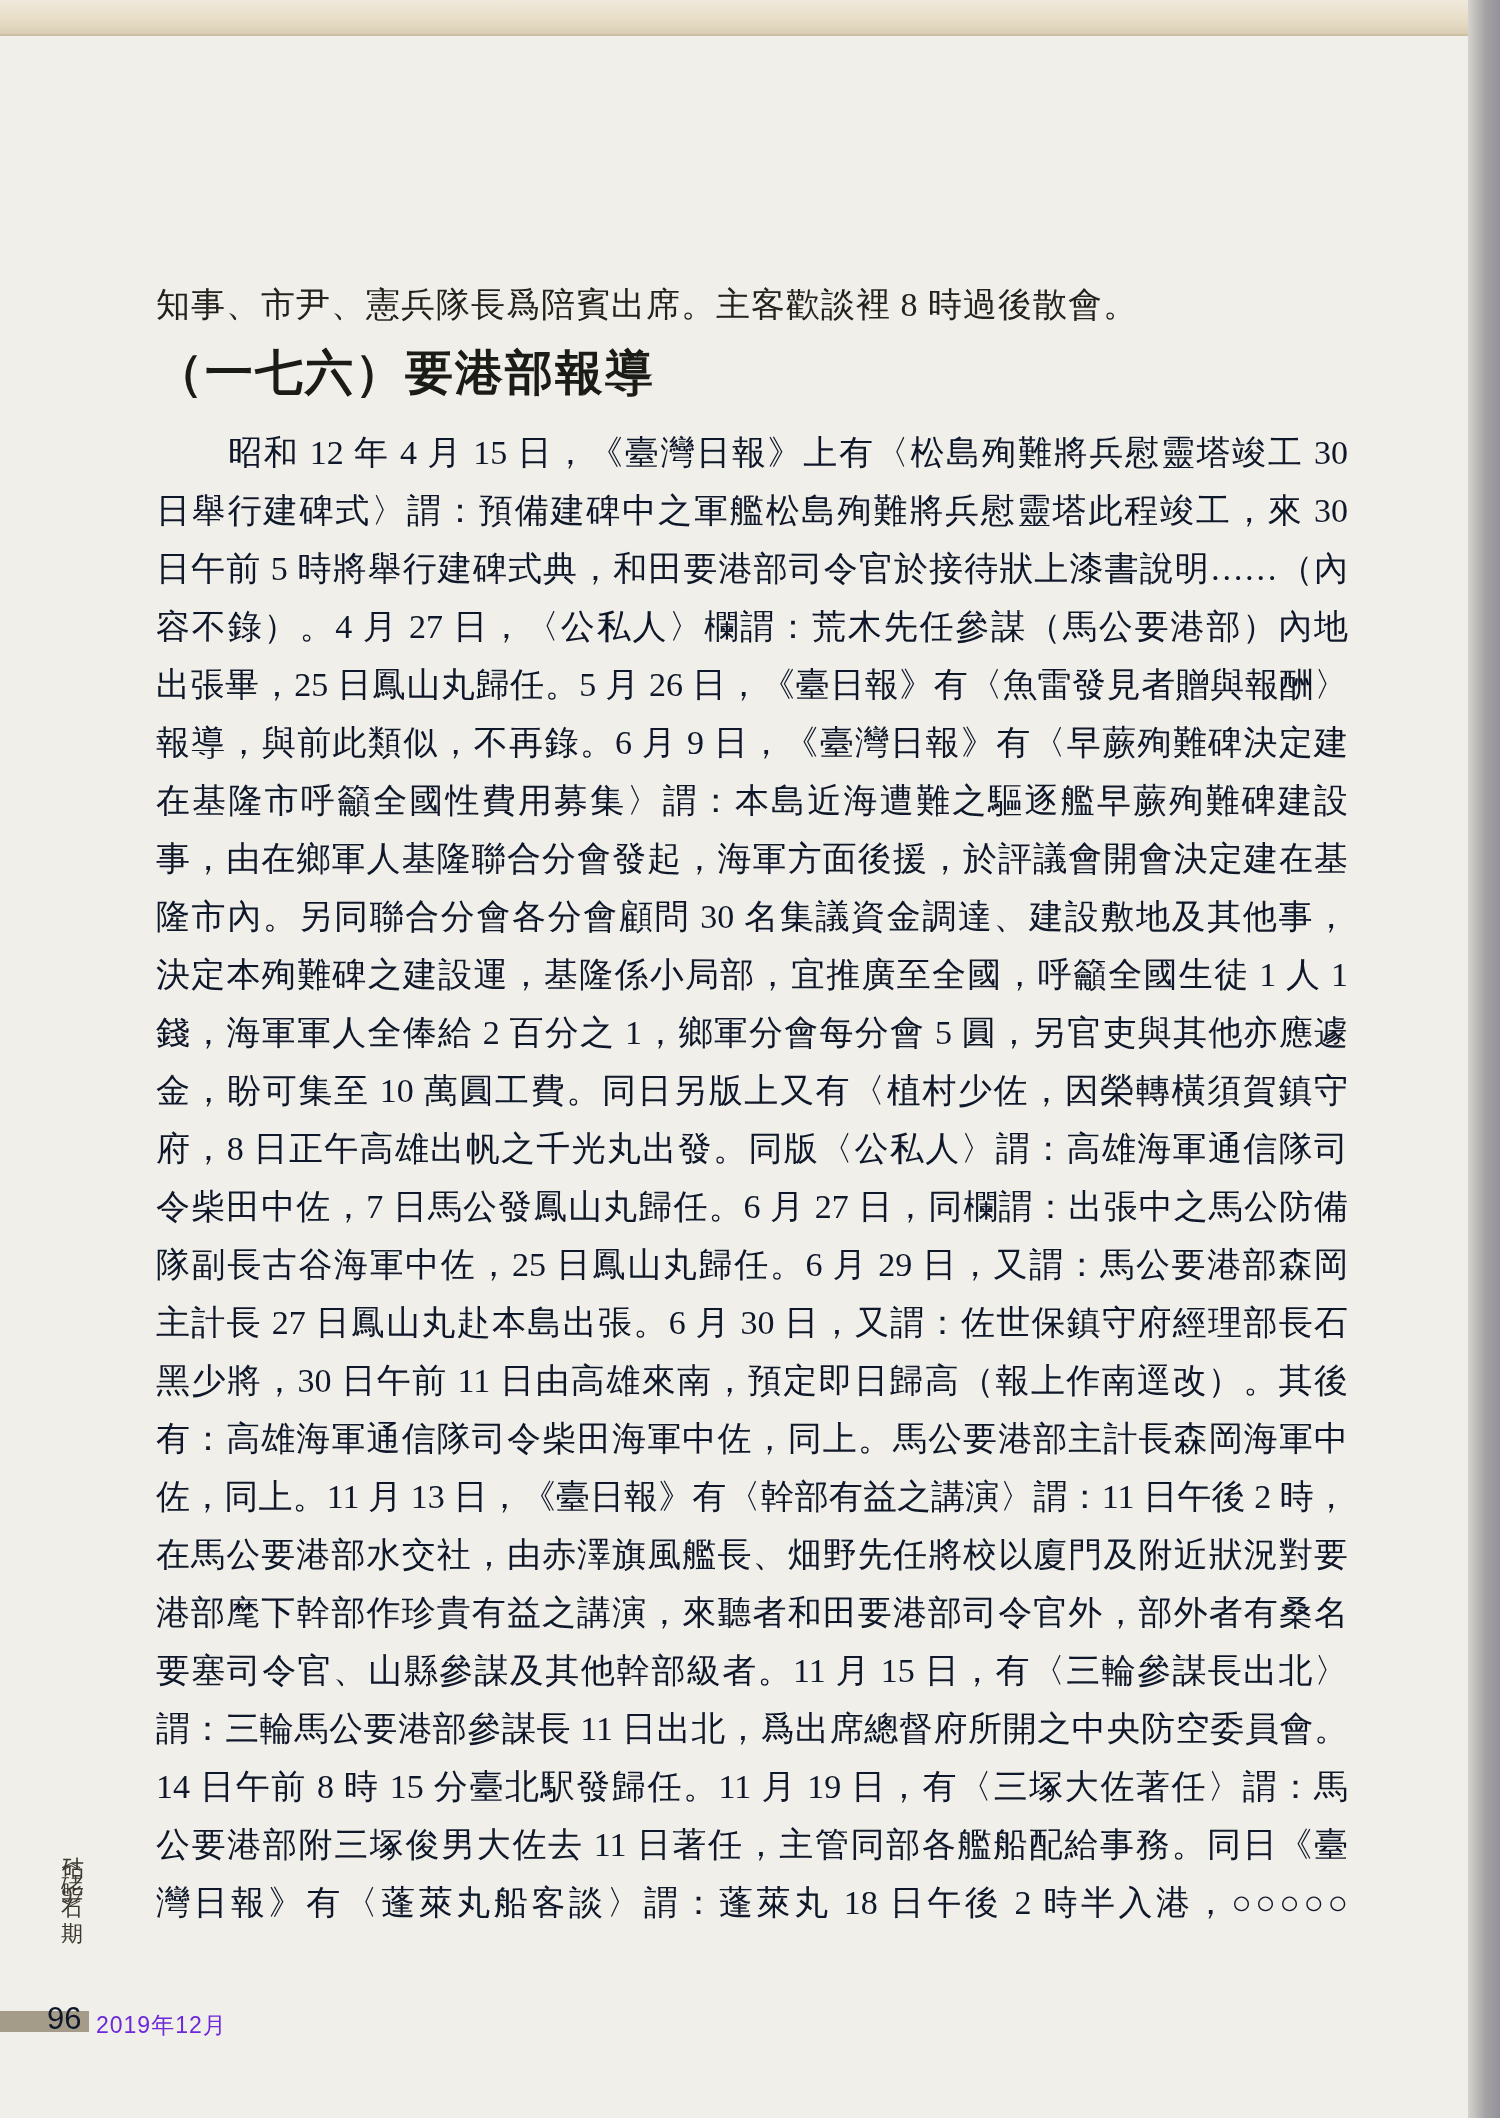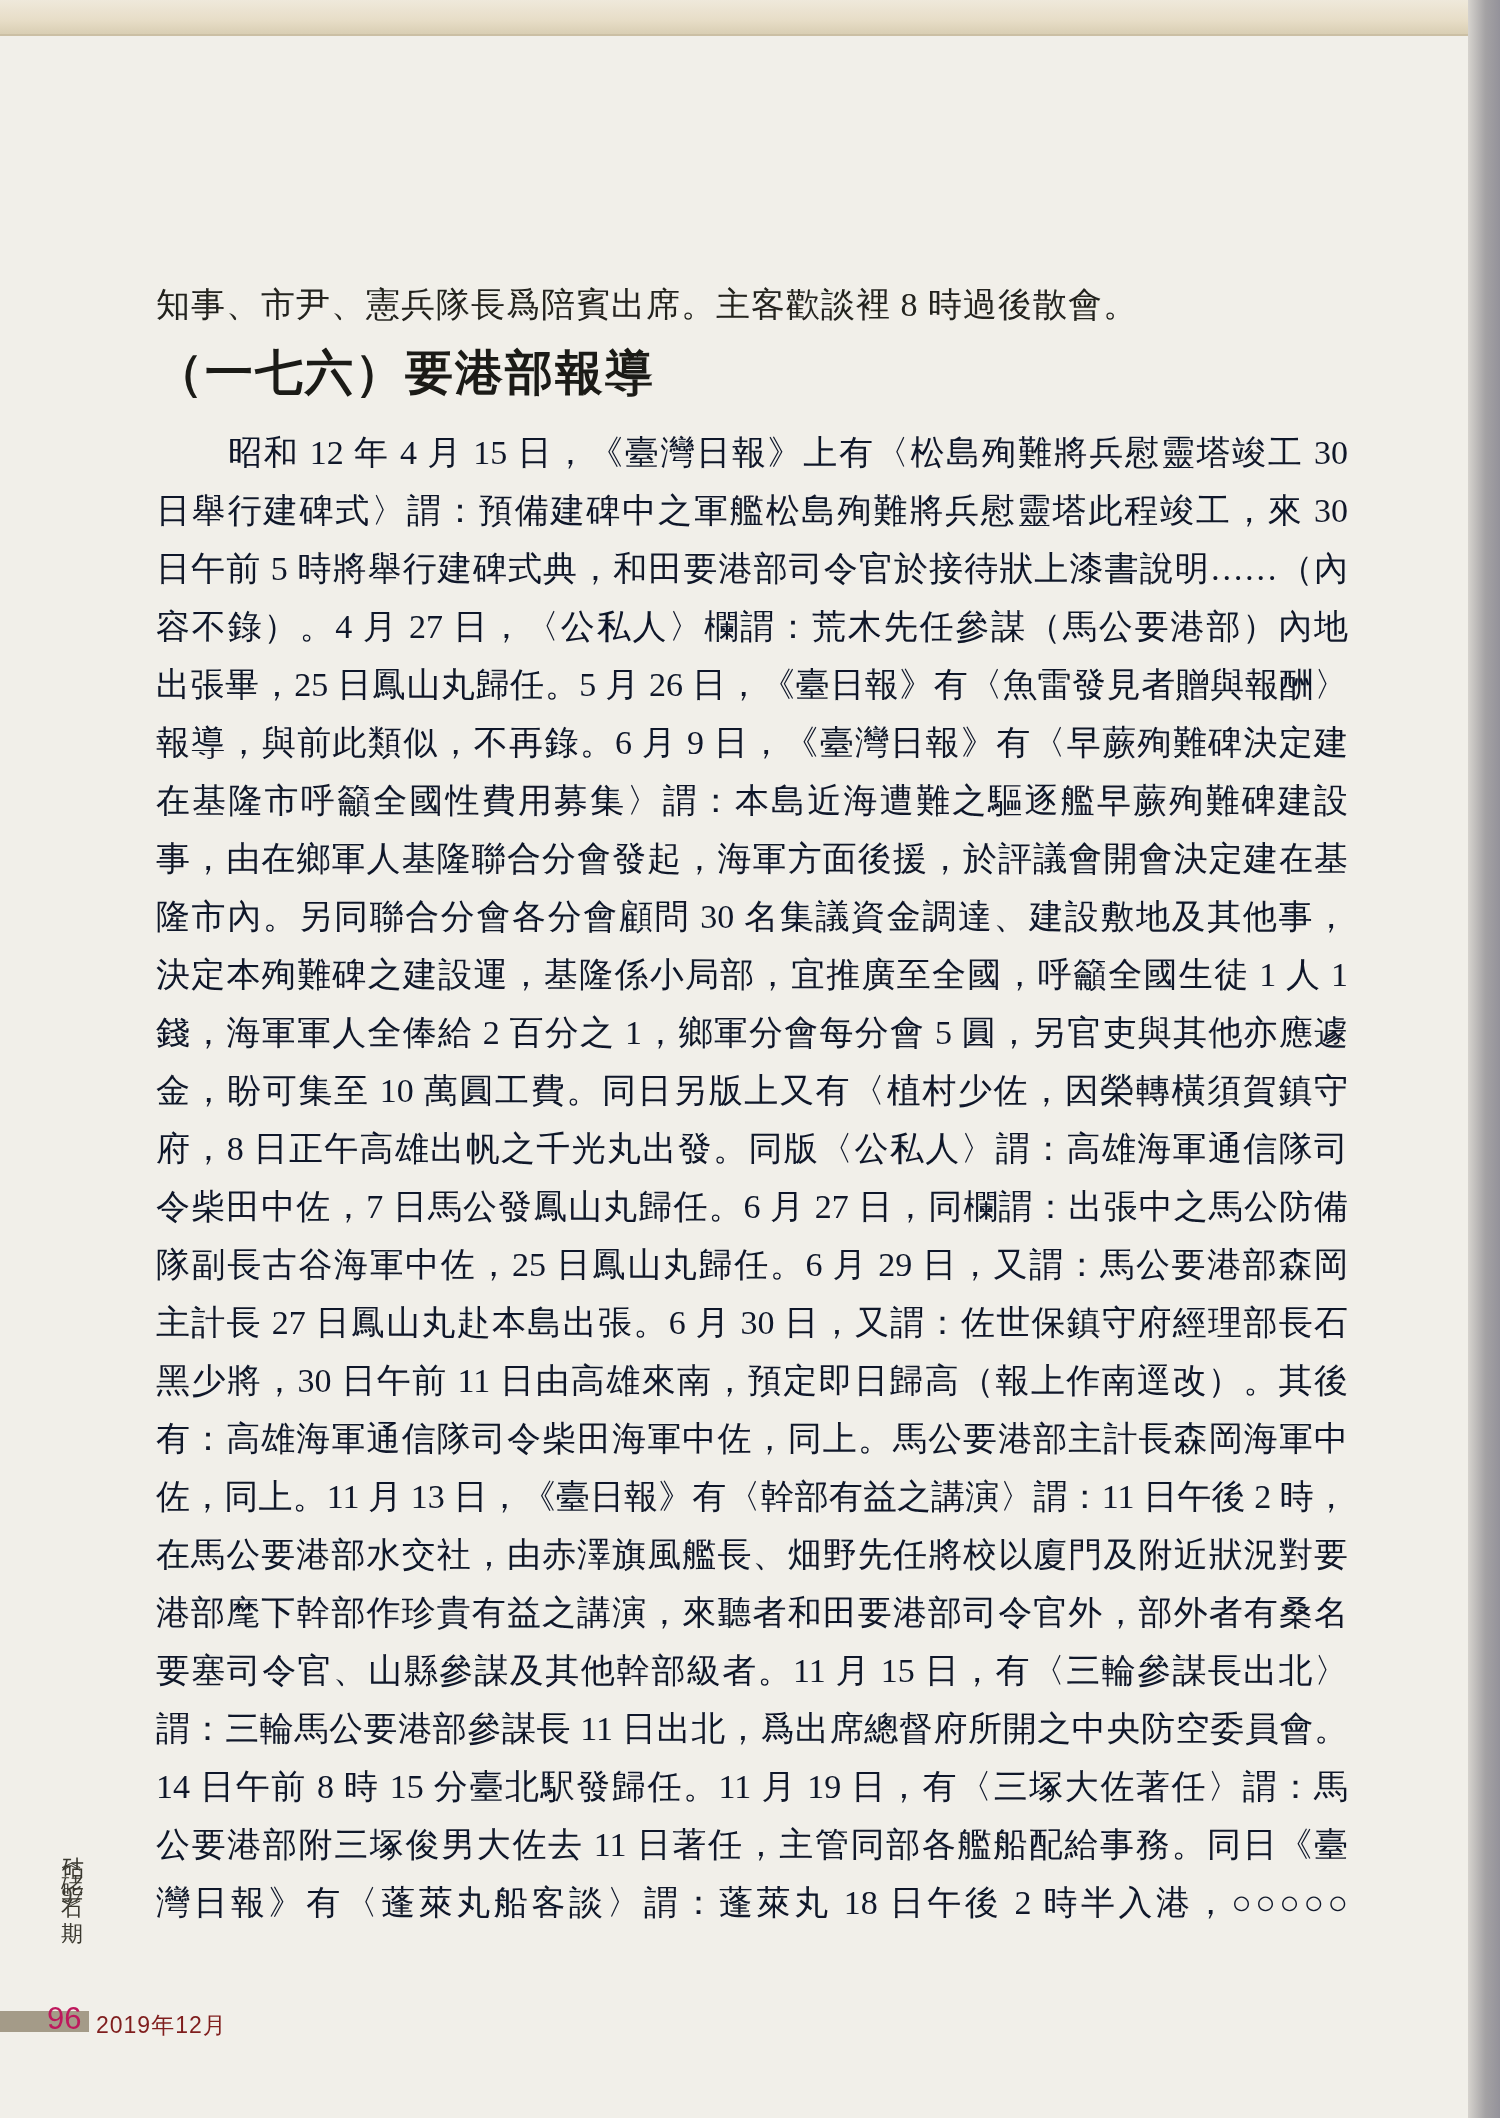--- a/index.html
+++ b/index.html
@@ -45,25 +45,25 @@
     writing-mode:vertical-rl; font-size:22px; line-height:34px;
     color:#3a382f; letter-spacing:1px;
   }
   .tcu { text-combine-upright:all; }
   .footer-bar {
     position:absolute; left:0; top:2011px; width:89px; height:21px;
     background:#a49b88;
   }
   .page-number {
     position:absolute; left:47px; top:2001px;
-    font-size:31px; color:#be185d; font-family:"Liberation Sans", sans-serif;
+    font-size:31px; color:#0f172a; font-family:"Liberation Sans", sans-serif;
   }
   .issue-date {
     position:absolute; left:96px; top:2010px;
-    font-size:23px; color:#7f1d1d; font-family:"Liberation Sans", sans-serif;
+    font-size:23px; color:#6d28d9; font-family:"Liberation Sans", sans-serif;
     letter-spacing:1px;
   }
 </style>
 </head>
 <body>
 
 <div class="page">
 
   <div class="top-edge"></div>
   <div class="right-edge"></div>

